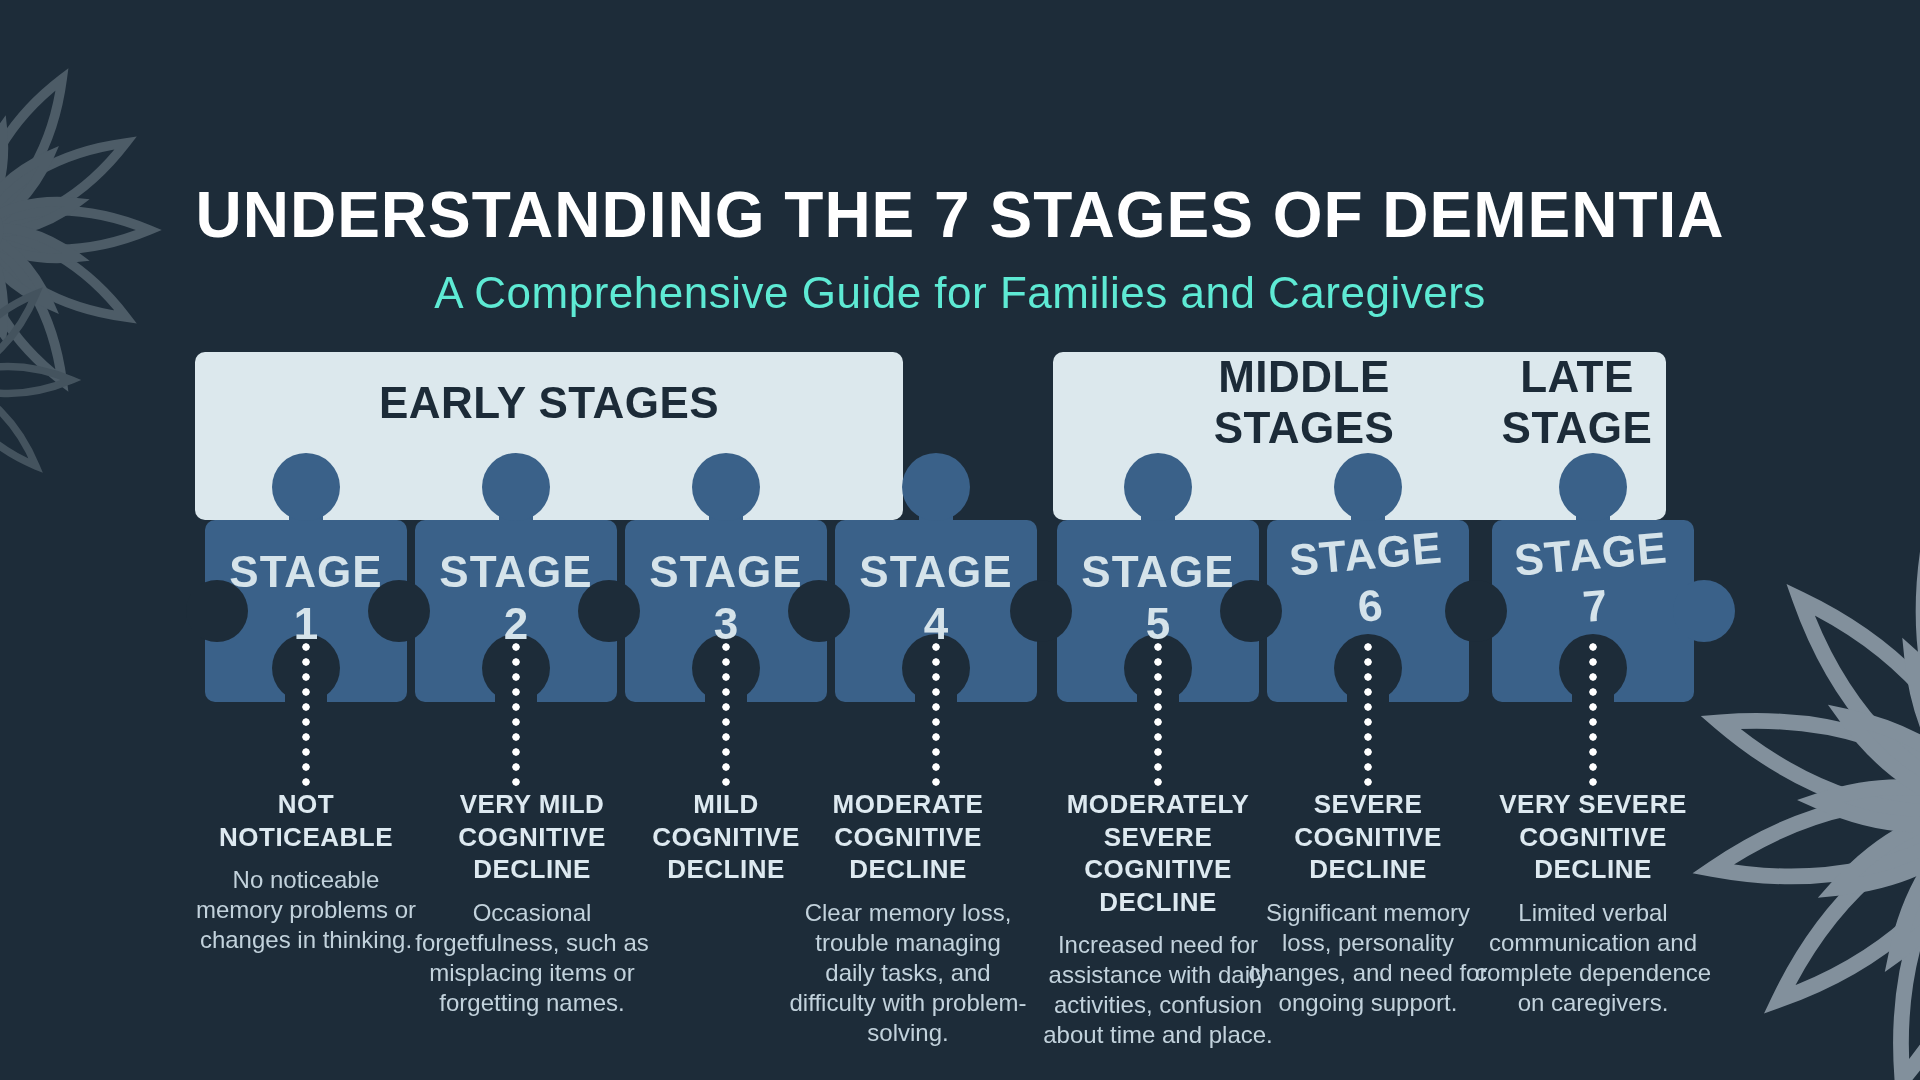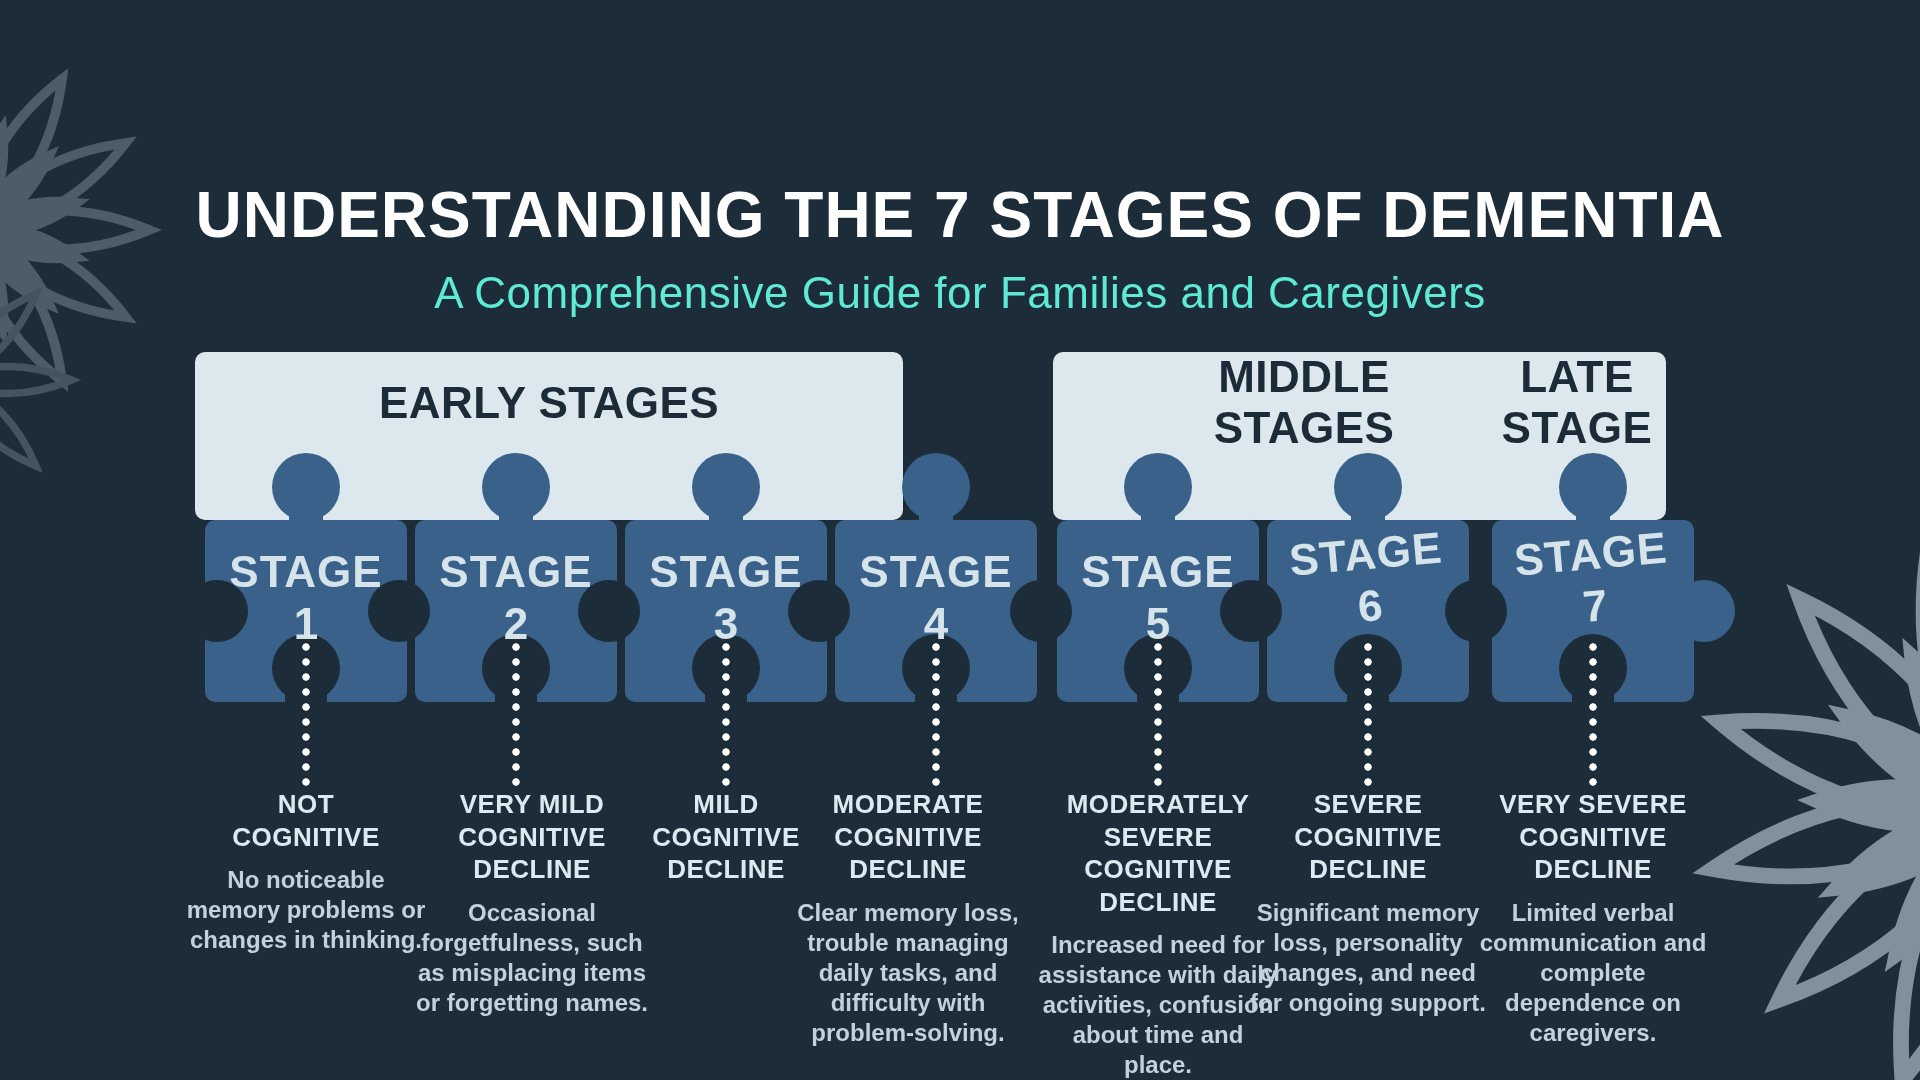--- a/index.html
+++ b/index.html
@@ -80,21 +80,21 @@
   .desc{
     position:absolute;top:788px;width:240px;text-align:center;z-index:2;
   }
   .c1{left:186px;} .c2{left:412px;} .c3{left:606px;} .c4{left:788px;}
   .c5{left:1038px;} .c6{left:1248px;} .c7{left:1473px;}
   .desc-heading{
     font-size:26px;font-weight:800;letter-spacing:0.5px;color:#dde9f0;
     line-height:1.25;white-space:pre-line;
   }
   .desc-body{
-    margin-top:12px;font-size:24px;font-weight:700;color:#c2d2dc;line-height:1.25;
+    margin-top:12px;font-size:24px;font-weight:400;color:#c2d2dc;line-height:1.25;
   }
   
   .ornament{position:absolute;z-index:0;}
   .orn-tl{left:-240px;top:15px;width:430px;height:430px;color:#4d5c67;}
   .orn-tl2{left:-200px;top:230px;width:300px;height:300px;color:#44535e;}
   .orn-br{right:-420px;bottom:-80px;width:700px;height:700px;color:#82909c;transform:rotate(18deg);}
 </style>
 </head>
 <body>
 
@@ -282,21 +282,21 @@
   <div class="socket-neck"></div>
   <div class="stage-label">
     <span class="stage-word">STAGE</span>
     <span class="stage-num">7</span>
   </div>
   <div class="dots"></div>
 </div>
 
 <div class="desc c1">
   <div class="desc-heading">NOT
-COGNITIVE</div>
+NOTICEABLE</div>
   <div class="desc-body">No noticeable memory problems or changes in thinking.</div>
 </div>
 <div class="desc c2">
   <div class="desc-heading">VERY MILD
 COGNITIVE
 DECLINE</div>
   <div class="desc-body">Occasional forgetfulness, such as misplacing items or forgetting names.</div>
 </div>
 <div class="desc c3">
   <div class="desc-heading">MILD

